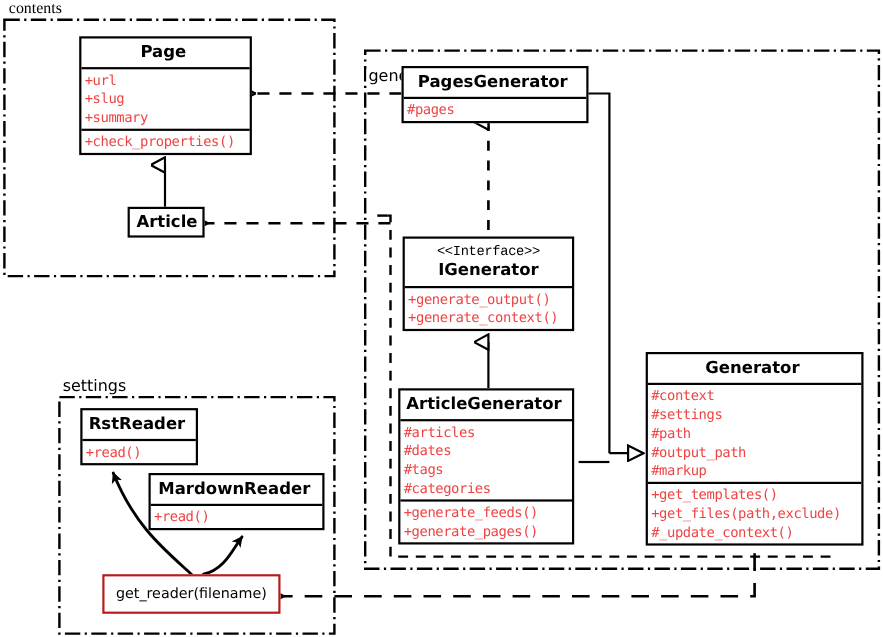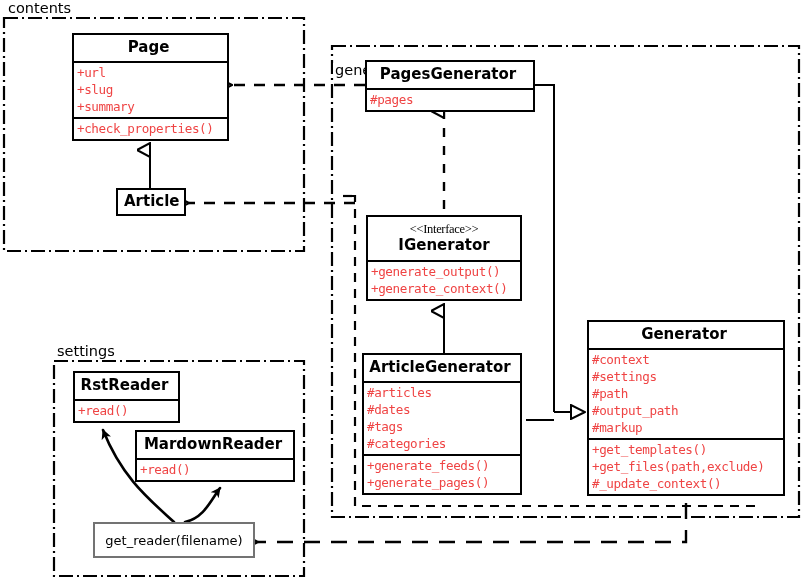--- a/index.html
+++ b/index.html
@@ -38,21 +38,21 @@
     font-weight:bold;
     font-size:15px;
     color:#000;
     padding:4px 6px 5px 2px;
     line-height:1.12;
     white-space:nowrap;
   }
   .cls .stereo{
     display:block;
     font-weight:normal;
-    font-family:Liberation Serif, serif;
+    font-family:Liberation Mono, monospace;
     font-size:12.5px;
     letter-spacing:-0.3px;
     padding-bottom:1px;
   }
   .cls .sep{height:0;border-top:2px solid #000;}
   .cls .compartment{
     padding:1px 3px 2px 3px;
   }
   .cls .member{
     font-family:"DejaVu Sans Mono","Liberation Mono",monospace;
@@ -61,21 +61,21 @@
     color:#ef4444;
     white-space:nowrap;
     letter-spacing:-0.4px;
   }
 
   
   .fnbox{
     position:absolute;
     box-sizing:border-box;
     background:#ffffff;
-    border:2px solid #737373;
+    border:2px solid #b91c1c;
     z-index:6;
     display:flex;align-items:center;justify-content:center;
   }
   .fnbox .fnlabel{
     font-size:13px;
     color:#000;
     white-space:nowrap;
   }
 </style>
 </head>
@@ -124,21 +124,21 @@
 
     <path d="M355,203 L189,203" fill="none" stroke="#000" stroke-width="2.4" stroke-dasharray="11,9" marker-end="url(#openArrowLeft)"></path>
 
     <path d="M686,503 L686,542 L258,542" fill="none" stroke="#000" stroke-width="2.4" stroke-dasharray="16,11" marker-end="url(#openArrowLeft)"></path>
 
     <path d="M174,522 C150,500 122,478 103,430" fill="none" stroke="#000" stroke-width="2.6" stroke-linecap="round" marker-end="url(#solidArrow)"></path>
 
     <path d="M185,522 C204,518 211,500 220,488" fill="none" stroke="#000" stroke-width="2.6" stroke-linecap="round" marker-end="url(#solidArrow)"></path>
   </svg>
 
-  <div class="pkg-label" style="left:6px;top:1px;">contents</div>
+  <div class="pkg-label" style="left:6px;top:1px;font-family:Liberation Serif, serif;">contents</div>
   <div class="pkg-label" style="left:333px;top:29px;margin-top:34px;">generators</div>
   <div class="pkg-label" style="left:55px;top:344px;">settings</div>
 
   <div class="cls" style="left:72px;top:33px;width:157px;">
     <div class="name">Page</div>
     <div class="sep"></div>
     <div class="compartment">
       <div class="member">+url</div>
       <div class="member">+slug</div>
       <div class="member">+summary</div>

